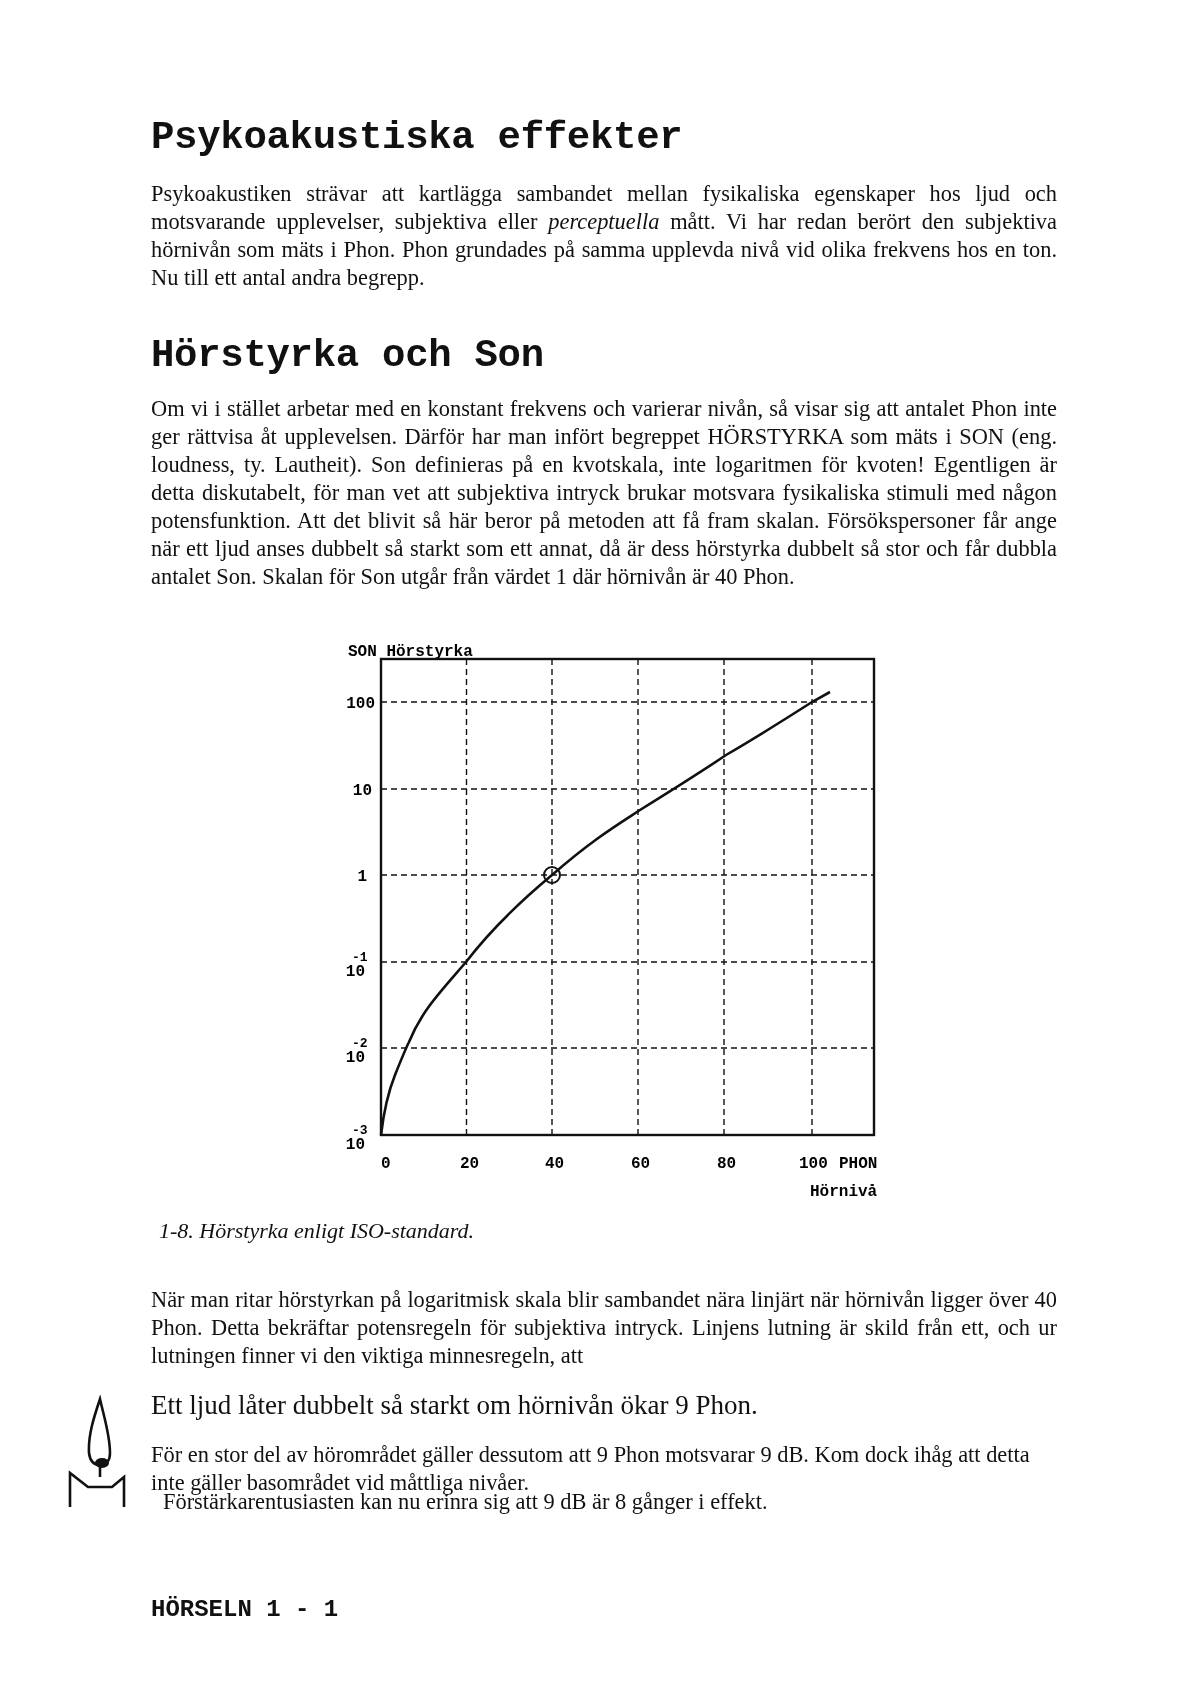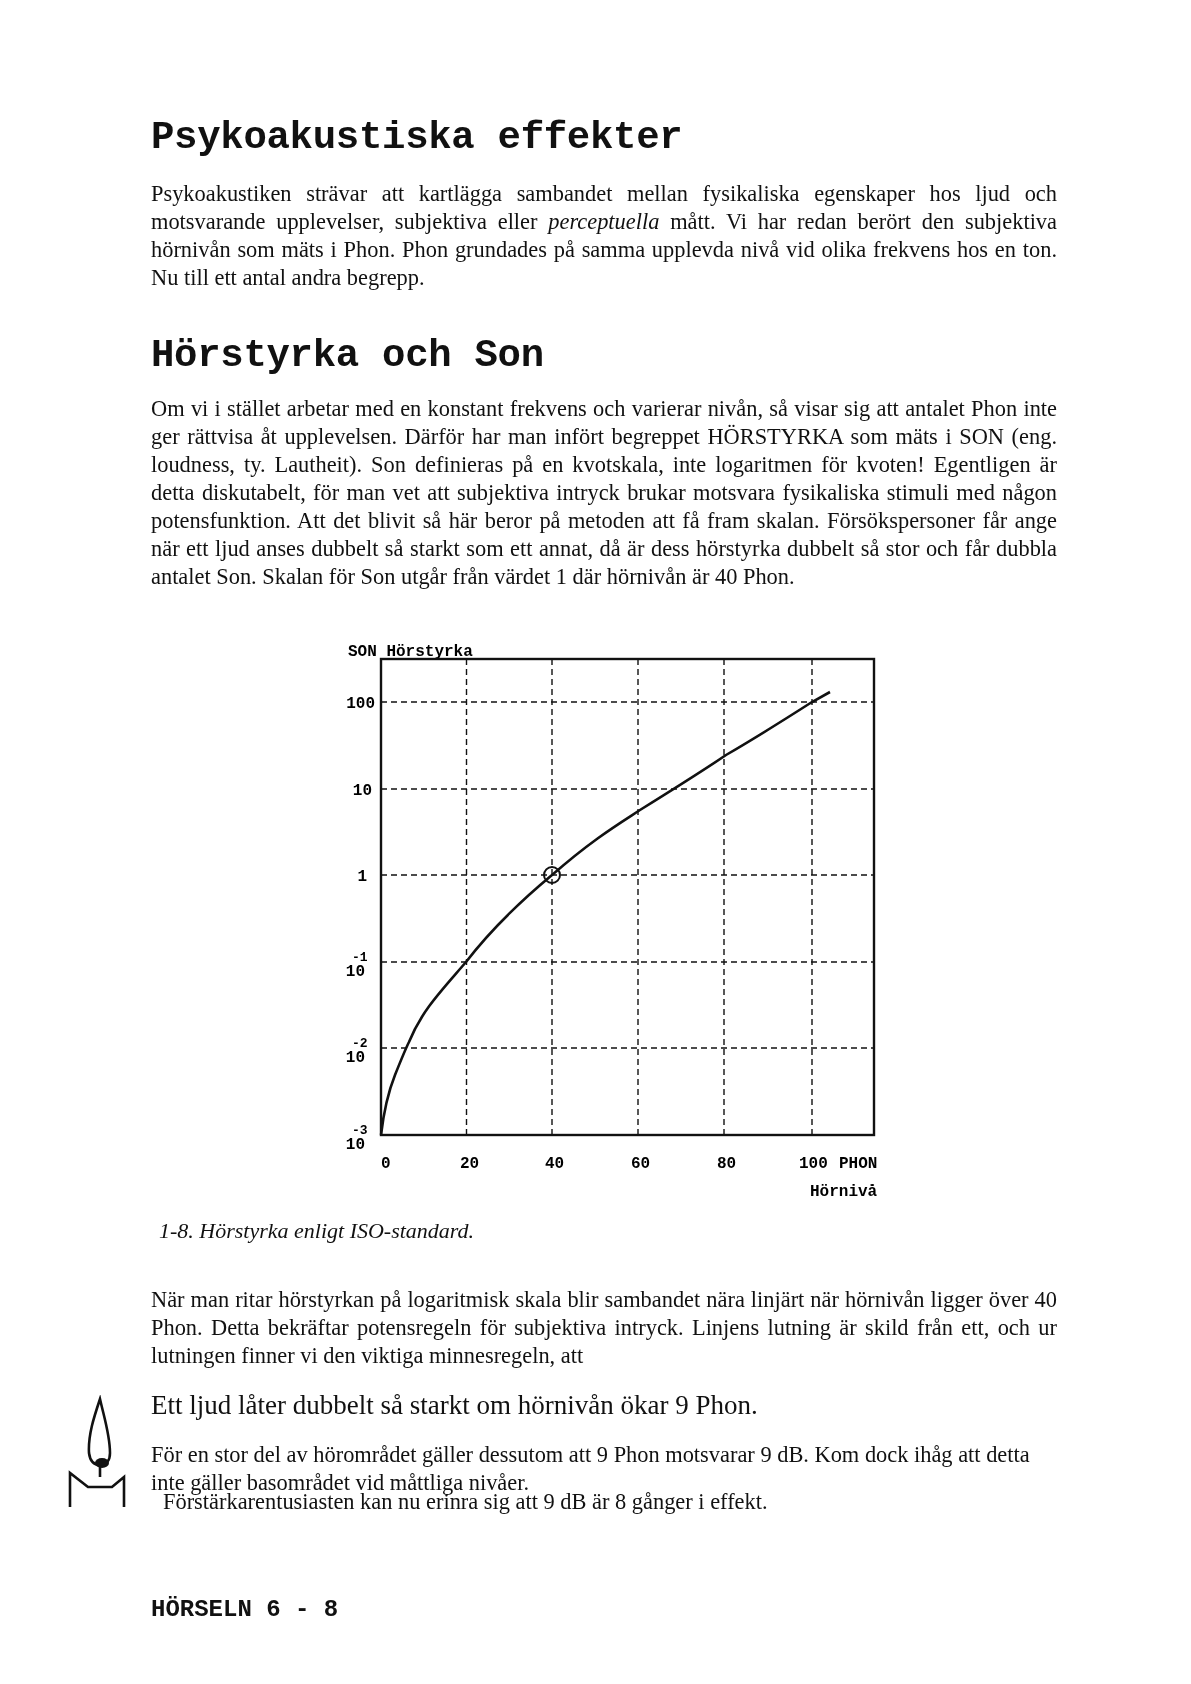--- a/index.html
+++ b/index.html
@@ -86,13 +86,13 @@
 
 <div class="abs" style="left:64px; top:1395px; width:70px; height:120px;">
   <svg width="70" height="120" viewBox="0 0 70 120">
     <path d="M36,4 C30,22 24,40 25,58 C26,66 30,70 36,70 C42,70 46,66 46,58 C46,40 40,22 36,4 Z" fill="none" stroke="#111" stroke-width="2.6"></path>
     <ellipse cx="38" cy="68" rx="7" ry="5" fill="#111"></ellipse>
     <line x1="36" y1="70" x2="36" y2="82" stroke="#111" stroke-width="2.6"></line>
     <path d="M6,112 L6,78 L24,92 L48,92 L60,82 L60,112" fill="none" stroke="#111" stroke-width="2.6"></path>
   </svg>
 </div>
 
-<div class="footer sans abs" style="left:151px; top:1596px;">HÖRSELN 6 - 8</div>
+<div class="footer sans abs" style="left:151px; top:1596px;">HÖRSELN 1 - 1</div>
 
 </body></html>

